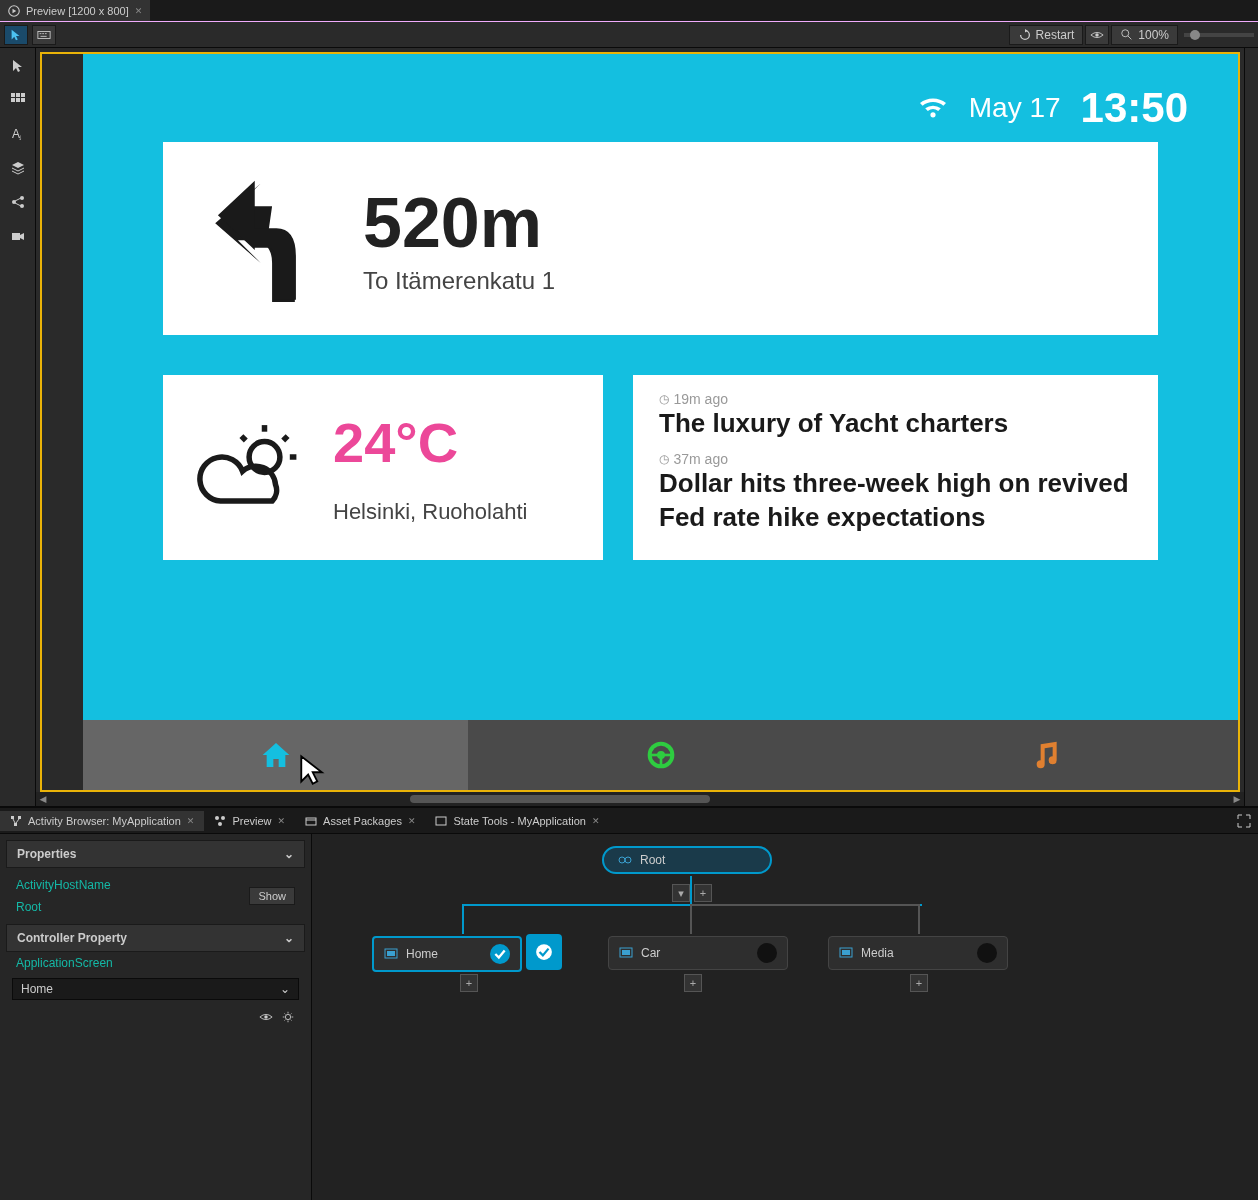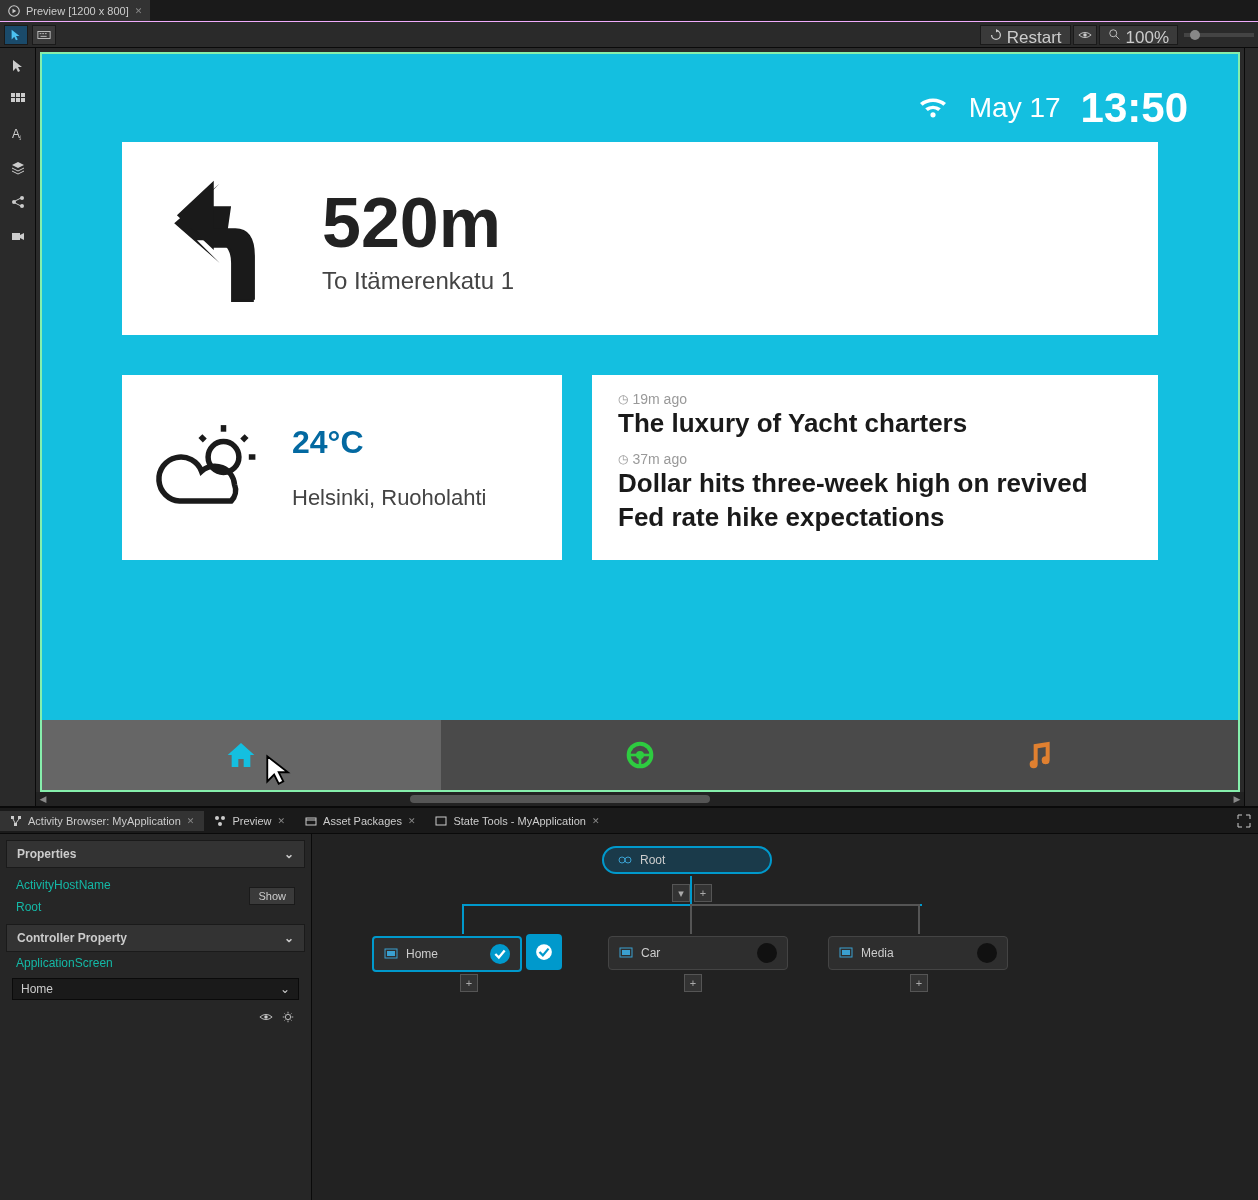--- a/index.html
+++ b/index.html
@@ -8,57 +8,57 @@
 
 .tabbar { height: 22px; background: #1a1a1a; display: flex; border-bottom: 1px solid #f0abfc; }
 .tab { background: #2a2a2a; padding: 3px 8px; display: flex; align-items: center; gap: 6px; font-size: 11px; }
 .tab.active { background: #333; }
 .tab .close { color: #888; font-size: 9px; cursor: pointer; }
 .tab svg { width: 12px; height: 12px; }
 
 
 .toolbar { height: 26px; background: #2a2a2a; display: flex; align-items: center; padding: 0 4px; gap: 4px; border-bottom: 1px solid #0a0a0a; }
 .toolbar-right { margin-left: auto; display: flex; align-items: center; gap: 2px; }
-.tb-btn { background: #3a3a3a; border: 1px solid #1a1a1a; padding: 2px 8px; display: flex; gap: 4px; font-size: 17px; color: #ccc; cursor: pointer; height: 20px; }
+.tb-btn { background: #3a3a3a; border: 1px solid #1a1a1a; padding: 2px 8px; display: flex; align-items: center; gap: 4px; font-size: 12px; color: #ccc; cursor: pointer; height: 20px; }
 .tb-btn.icon-only { padding: 2px 4px; width: 24px; justify-content: center; }
 .tb-btn svg { width: 14px; height: 14px; fill: #ccc; }
 .tb-btn.accent { background: #1a4a6a; }
 .zoom-slider { width: 70px; height: 4px; background: #444; margin-left: 4px; position: relative; }
 .zoom-slider::after { content:''; position:absolute; left:6px; top:-3px; width:10px; height:10px; background:#888; border-radius:50%; }
 
 
 .main { display: flex; height: 758px; }
 .left-tools { width: 36px; background: #2a2a2a; border-right: 1px solid #0a0a0a; display: flex; flex-direction: column; align-items: center; padding-top: 6px; gap: 10px; }
 .left-tools .tool { width: 24px; height: 24px; display: flex; align-items: center; justify-content: center; cursor: pointer; }
 .left-tools .tool svg { width: 16px; height: 16px; fill: #ccc; }
 
 .canvas-wrap { flex: 1; background: #2a2a2a; position: relative; display:flex; flex-direction:column; }
 .canvas-scroll { flex:1; overflow:hidden; display:flex; align-items:center; justify-content:center; padding:4px 4px 0 4px; }
-.canvas-border { border: 2px solid #86efac; width: 100%; height: 100%; }
+.canvas-border { border: 2px solid #eab308; width: 100%; height: 100%; padding-left: 41px; }
 .canvas { width: 100%; height: 100%; background: #14bfe0; position: relative; display:flex; flex-direction:column; }
 .hscroll { height: 14px; background: #222; display:flex; align-items:center; }
 .hscroll .thumb { height:8px; background:#555; width:300px; margin-left:360px; border-radius:4px; }
 .hscroll .arrow { width:14px; text-align:center; color:#888; font-size:9px; }
 
 
 .status-bar { display:flex; justify-content:flex-end; align-items:center; padding: 30px 50px 10px 0; gap: 20px; color:#fff; }
 .status-bar .wifi svg { width: 32px; height: 26px; fill:#fff; }
 .status-date { font-size: 28px; font-weight: 300; }
 .status-time { font-size: 42px; font-weight: 700; }
 
 .cards-area { flex:1; padding: 0 80px; }
 .nav-card { background:#fff; padding: 30px 40px; display:flex; align-items:center; gap:50px; }
 .nav-card .turn svg { width: 110px; height: 130px; fill:#1a1a1a; }
 .nav-dist { font-size: 70px; font-weight: 700; color:#222; }
 .nav-dest { font-size: 24px; color:#444; margin-top:4px; }
 
 .row2 { display:flex; gap:30px; margin-top:40px; }
 .weather-card { background:#fff; flex: 0 0 440px; padding: 30px 30px; display:flex; align-items:center; gap:30px; }
 .weather-card svg { width:110px; height:100px; stroke:#1a1a1a; fill:none; stroke-width:5; }
-.weather-temp { font-size: 32px; font-weight:700; color:#0369a1; }
+.weather-temp { font-size: 56px; font-weight:700; color:#ec4899; }
 .weather-loc { font-size: 22px; color:#444; margin-top:24px; }
 
 .news-card { background:#fff; flex:1; padding: 16px 26px; }
 .news-item { margin-bottom: 10px; }
 .news-time { color:#999; font-size:14px; display:flex; align-items:center; gap:4px; }
 .news-time::before { content:'◷'; font-size:12px; }
 .news-title { font-size:26px; font-weight:700; color:#1a1a1a; line-height:1.3; }
 
 .bottom-nav { height:70px; background:#4a4a4a; display:flex; margin-top:auto; }
 .bn-item { flex:1; display:flex; align-items:center; justify-content:center; cursor:pointer; position:relative; }

